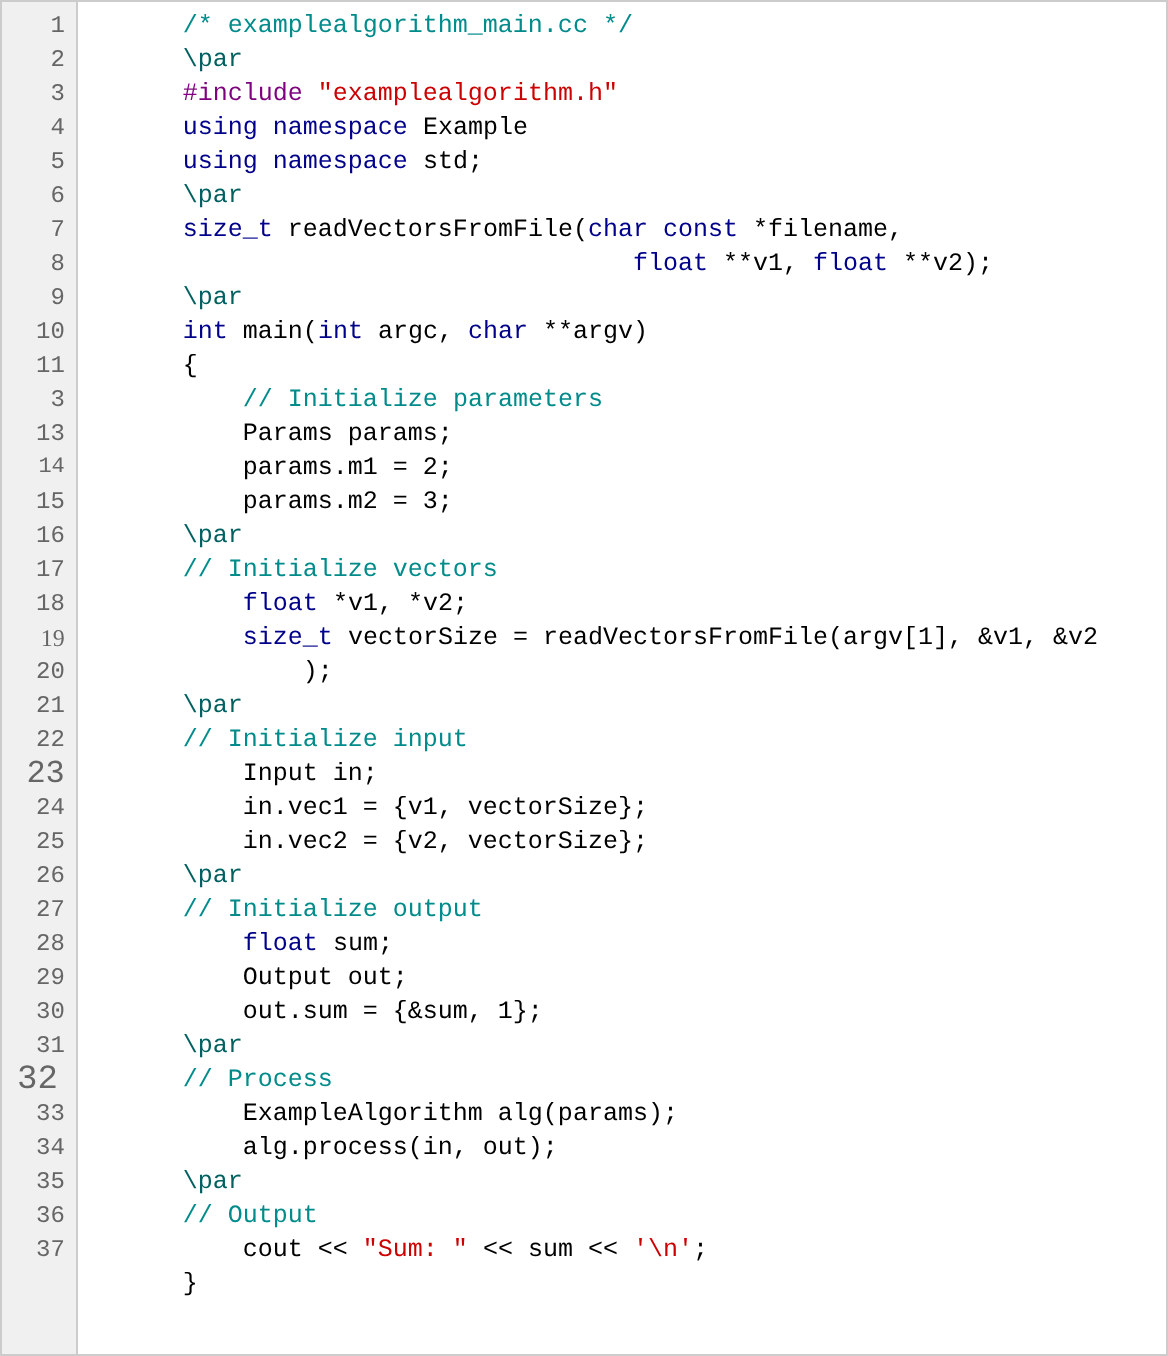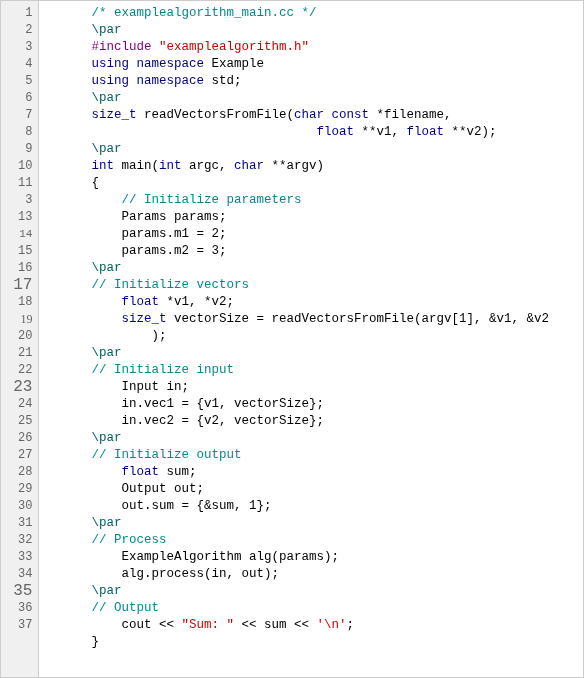--- a/index.html
+++ b/index.html
@@ -71,38 +71,38 @@
         <div style="line-height: 17px; font-size: 12px;">7</div>
         <div style="line-height: 17px; font-size: 12px;">8</div>
         <div style="line-height: 17px; font-size: 12px;">9</div>
         <div style="line-height: 17px; font-size: 12px;">10</div>
         <div style="line-height: 17px; font-size: 12px;">11</div>
         <div style="line-height: 17px; font-size: 12px;">3</div>
         <div style="line-height: 17px; font-size: 12px;">13</div>
         <div style="line-height: 17px; font-size: 11px;">14</div>
         <div style="line-height: 17px; font-size: 12px;">15</div>
         <div style="line-height: 17px; font-size: 12px;">16</div>
-        <div style="line-height: 17px; font-size: 16px;">17</div>
+        <div style="line-height: 17px; font-size: 12px;">17</div>
         <div style="line-height: 17px; font-size: 12px;">18</div>
         <div style="line-height: 17px; font-size: 12px; font-family: Liberation Serif, serif;">19</div>
         <div style="line-height: 17px; font-size: 12px;"></div>
         <div style="line-height: 17px; font-size: 12px; margin-left: 13px;">20</div>
         <div style="line-height: 17px; font-size: 12px;">21</div>
         <div style="line-height: 17px; font-size: 12px;">22</div>
         <div style="line-height: 17px; font-size: 16px;">23</div>
         <div style="line-height: 17px; font-size: 12px;">24</div>
         <div style="line-height: 17px; font-size: 12px;">25</div>
         <div style="line-height: 17px; font-size: 12px;">26</div>
         <div style="line-height: 17px; font-size: 12px;">27</div>
         <div style="line-height: 17px; font-size: 12px;">28</div>
         <div style="line-height: 17px; font-size: 12px;">29</div>
         <div style="line-height: 17px; font-size: 12px;">30</div>
         <div style="line-height: 17px; font-size: 12px;">31</div>
-        <div style="line-height: 17px; font-size: 12px;">32</div>
+        <div style="line-height: 17px; font-size: 17px; text-align: center;">32</div>
         <div style="line-height: 17px; font-size: 12px;">33</div>
         <div style="line-height: 17px; font-size: 12px;">34</div>
-        <div style="line-height: 17px; font-size: 16px;">35</div>
+        <div style="line-height: 17px; font-size: 12px;">35</div>
         <div style="line-height: 17px; font-size: 12px;">36</div>
         <div style="line-height: 17px; font-size: 12px;">37</div>
       </div>
     <div class="code-content" id="codeContent"><span class="line"><span style="color:#008b8b">/* examplealgorithm_main.cc */</span></span><span class="line"><span style="color:#006060">\par</span></span><span class="line"><span style="color:#7f007f">#include </span><span style="color:#cc0000">"examplealgorithm.h"</span></span><span class="line"><span style="color:#00008b">using namespace </span><span style="color:#000000">Example</span></span><span class="line"><span style="color:#00008b">using namespace </span><span style="color:#000000">std;</span></span><span class="line"><span style="color:#006060">\par</span></span><span class="line"><span style="color:#00008b">size_t </span><span style="color:#000000">readVectorsFromFile(</span><span style="color:#00008b">char </span><span style="color:#00008b">const </span><span style="color:#000000">*filename,</span></span><span class="line"><span style="color:#000000">                              </span><span style="color:#00008b">float </span><span style="color:#000000">**v1, </span><span style="color:#00008b">float </span><span style="color:#000000">**v2);</span></span><span class="line"><span style="color:#006060">\par</span></span><span class="line"><span style="color:#00008b">int </span><span style="color:#000000">main(</span><span style="color:#00008b">int </span><span style="color:#000000">argc, </span><span style="color:#00008b">char </span><span style="color:#000000">**argv)</span></span><span class="line"><span style="color:#000000">{</span></span><span class="line"><span style="color:#000000">    </span><span style="color:#008b8b">// Initialize parameters</span></span><span class="line"><span style="color:#000000">    Params params;</span></span><span class="line"><span style="color:#000000">    params.m1 = 2;</span></span><span class="line"><span style="color:#000000">    params.m2 = 3;</span></span><span class="line"><span style="color:#006060">\par</span></span><span class="line"><span style="color:#008b8b">// Initialize vectors</span></span><span class="line"><span style="color:#000000">    </span><span style="color:#00008b">float </span><span style="color:#000000">*v1, *v2;</span></span><span class="line"><span style="color:#000000">    </span><span style="color:#00008b">size_t </span><span style="color:#000000">vectorSize = readVectorsFromFile(argv[1], &amp;v1, &amp;v2</span></span><span class="line"><span style="color:#000000">        );</span></span><span class="line"><span style="color:#006060">\par</span></span><span class="line"><span style="color:#008b8b">// Initialize input</span></span><span class="line"><span style="color:#000000">    Input in;</span></span><span class="line"><span style="color:#000000">    in.vec1 = {v1, vectorSize};</span></span><span class="line"><span style="color:#000000">    in.vec2 = {v2, vectorSize};</span></span><span class="line"><span style="color:#006060">\par</span></span><span class="line"><span style="color:#008b8b">// Initialize output</span></span><span class="line"><span style="color:#000000">    </span><span style="color:#00008b">float </span><span style="color:#000000">sum;</span></span><span class="line"><span style="color:#000000">    Output out;</span></span><span class="line"><span style="color:#000000">    out.sum = {&amp;sum, 1};</span></span><span class="line"><span style="color:#006060">\par</span></span><span class="line"><span style="color:#008b8b">// Process</span></span><span class="line"><span style="color:#000000">    ExampleAlgorithm alg(params);</span></span><span class="line"><span style="color:#000000">    alg.process(in, out);</span></span><span class="line"><span style="color:#006060">\par</span></span><span class="line"><span style="color:#008b8b">// Output</span></span><span class="line"><span style="color:#000000">    cout &lt;&lt; </span><span style="color:#cc0000">"Sum: "</span><span style="color:#000000"> &lt;&lt; sum &lt;&lt; </span><span style="color:#cc0000">'\n'</span><span style="color:#000000">;</span></span><span class="line"><span style="color:#000000">}</span></span></div>
   </div>
 </div>
 
 </body></html>

